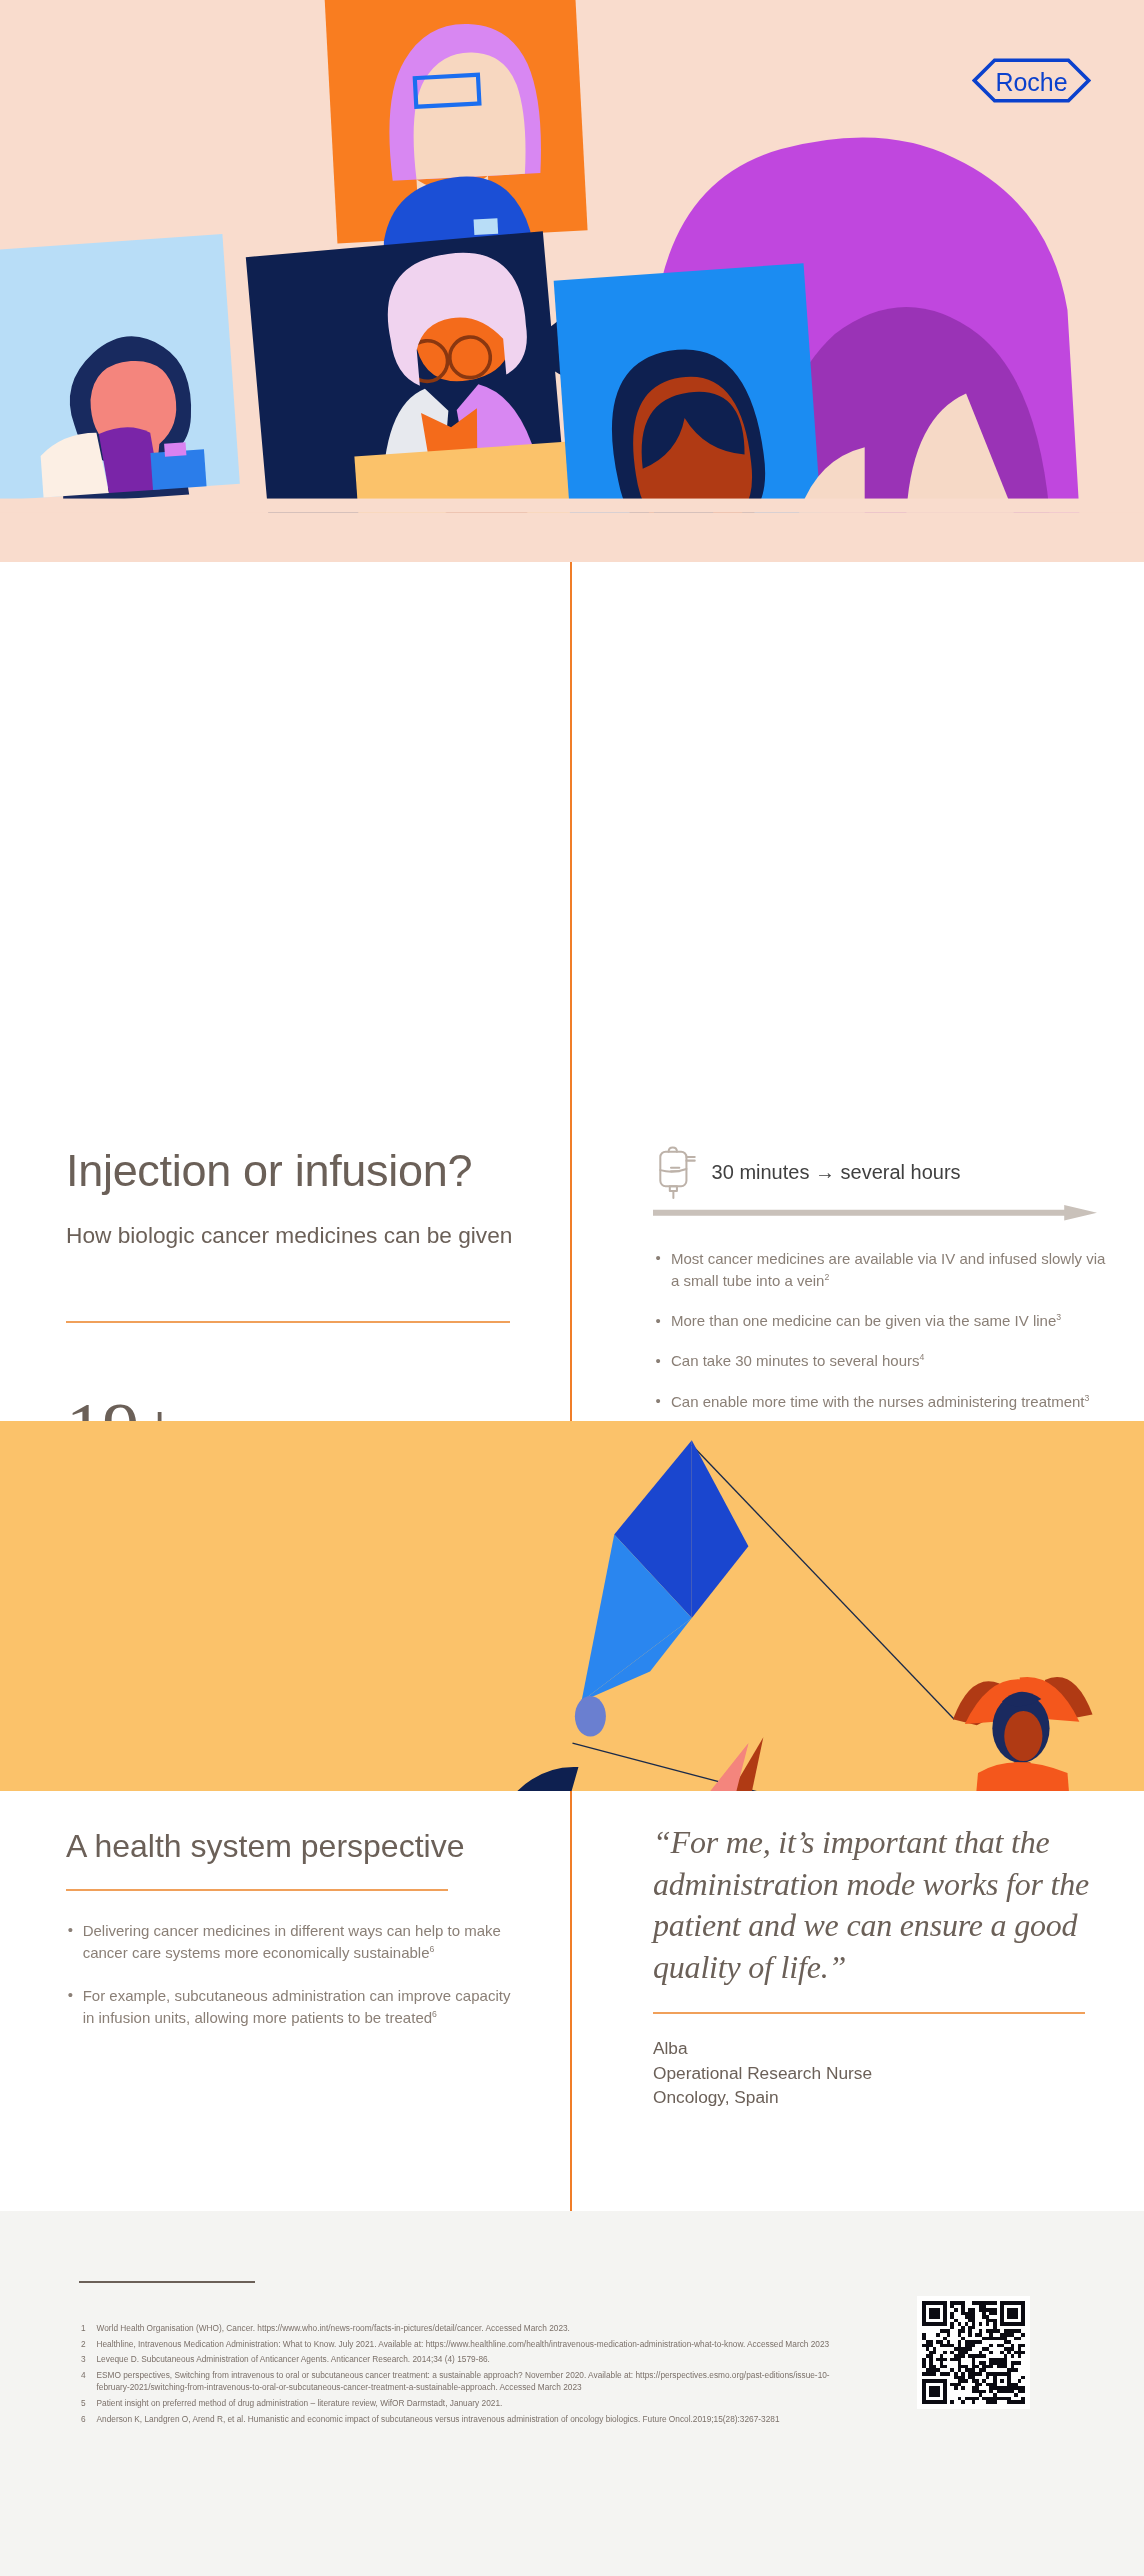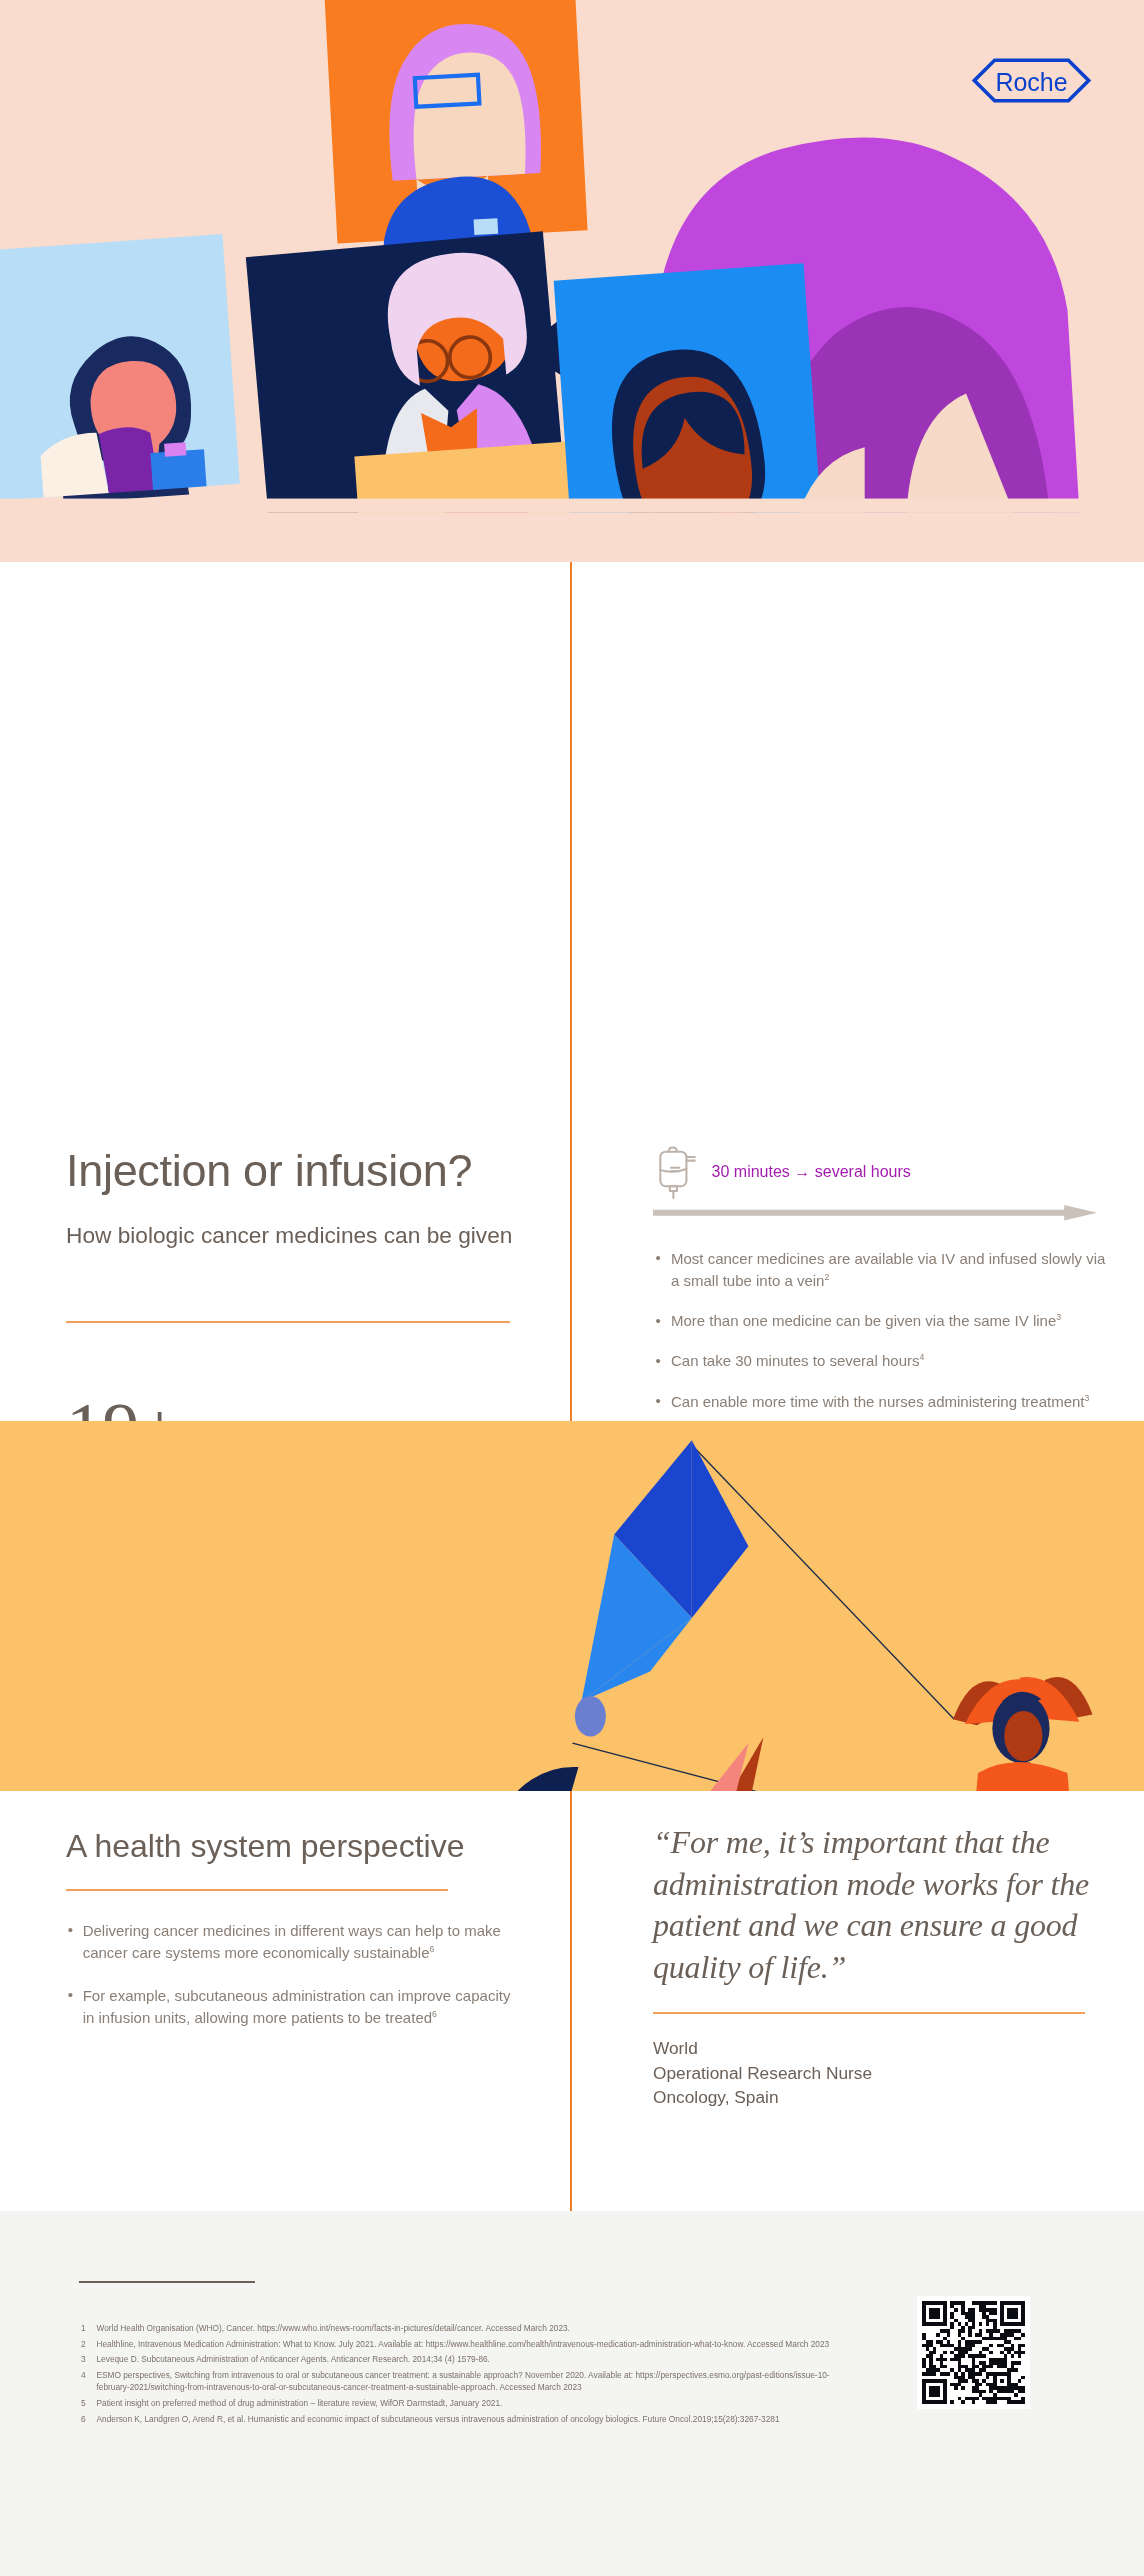--- a/index.html
+++ b/index.html
@@ -77,21 +77,21 @@
   
   h2.sec-head{
     font-size:25px; font-weight:300; color:#6b6058;
     line-height:1.2;
   }
   .dur-row{
     display:flex; align-items:center; margin-top:15.5px; height:57px;
   }
   .dur-icon{ width:55px; height:57px; flex:0 0 55px; }
   .dur-text{
-    font-size:16px; font-weight:300; color:#a21caf;
+    font-size:20px; font-weight:300; color:#404040;
     white-space:nowrap; margin-left:3.6px;
   }
   .arrow-long{ margin-top:4.8px; }
   .arrow-short{ margin-top:8.3px; }
   ul.bullets{ list-style:none; margin-top:25px; }
   ul.bullets li{
     position:relative; padding-left:18px;
     font-size:15px; font-weight:300; line-height:1.48;
     color:#8a7f76; margin-bottom:18px;
   }
@@ -388,21 +388,21 @@
     <ul class="bullets2">
       <li><span>Delivering cancer medicines in different ways can help to make cancer care systems more economically sustainable</span><sup>6</sup></li>
       <li><span>For example, subcutaneous administration can improve capacity in infusion units, allowing more patients to be treated</span><sup>6</sup></li>
     </ul>
   </div>
 
   <div class="b-right">
     <div class="quote">“For me, it’s important that the administration mode works for the patient and we can ensure a good quality of life.”</div>
     <div class="bhrule wide"></div>
     <div class="attrib">
-      <div>World</div>
+      <div>Alba</div>
       <div>Operational Research Nurse</div>
       <div>Oncology, Spain</div>
     </div>
   </div>
 </div>
 
 <div class="footer">
   <div class="foot-rule"></div>
   <div class="refs">
     <div class="ref">

